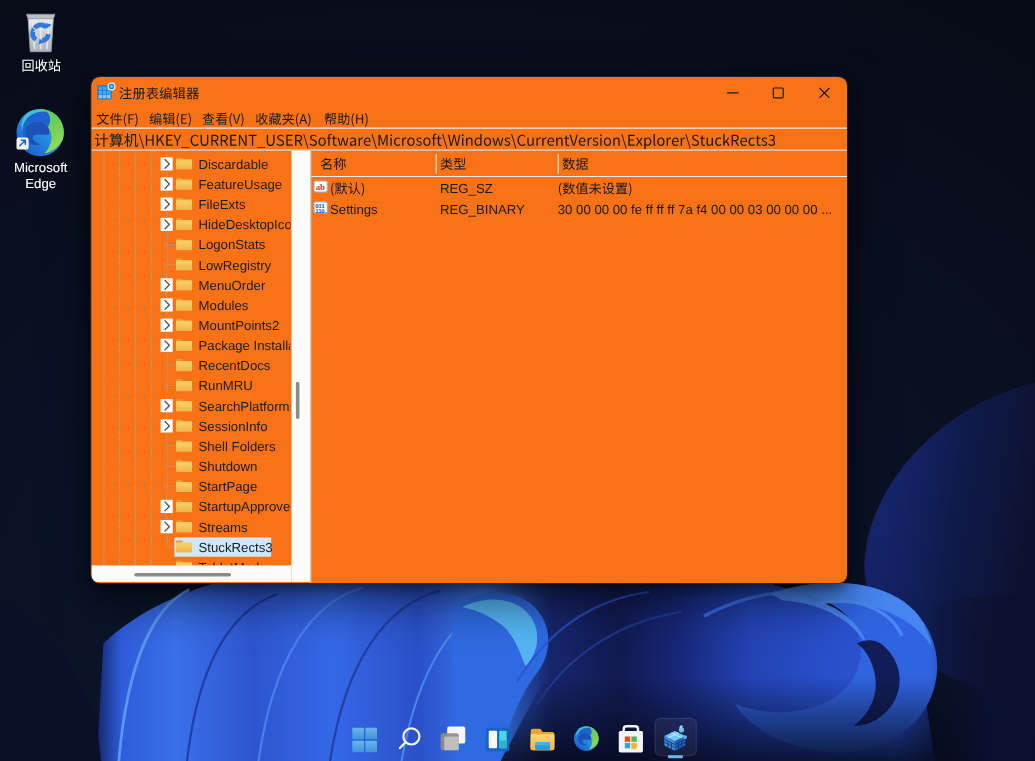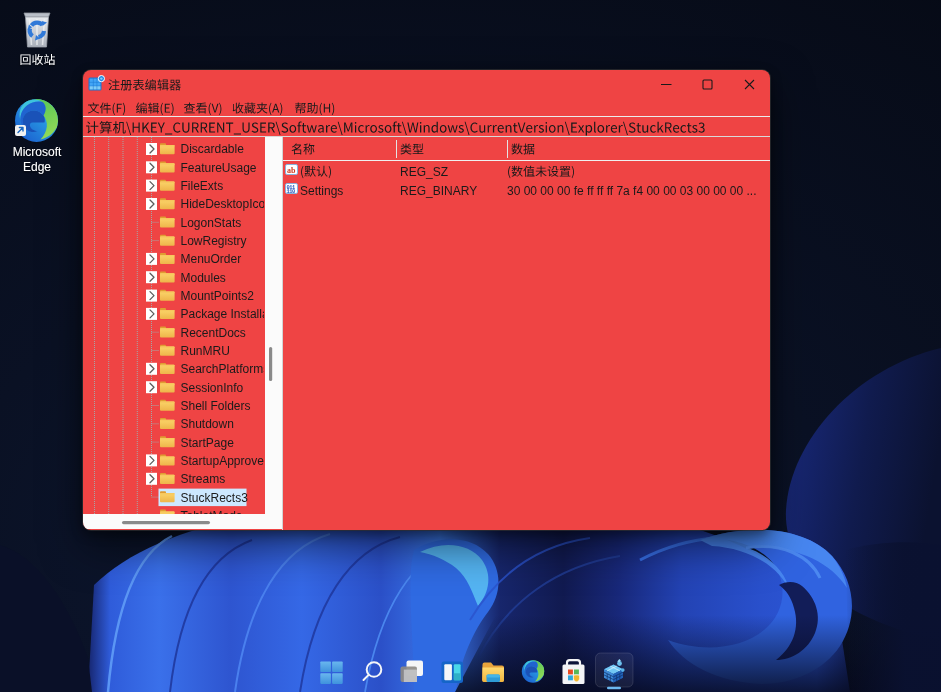--- a/index.html
+++ b/index.html
@@ -1,18 +1,18 @@
 <!DOCTYPE html>
 <html><head><meta charset="utf-8"><style>
 html,body{margin:0;padding:0;width:941px;height:692px;overflow:hidden;background:#0a101f;}
 *{box-sizing:border-box;}
 body{font-family:"Liberation Sans",sans-serif;position:relative;}
 #wall,#overlay{position:absolute;left:0;top:0;width:941px;height:692px;}
 #overlay{pointer-events:none;}
-#win{position:absolute;left:83px;top:70px;width:687px;height:460px;background:#ef4444;border-radius:8px;
+#win{position:absolute;left:83px;top:70px;width:687px;height:460px;background:#f97316;border-radius:8px;
 box-shadow:0 0 0 1px rgba(45,45,48,.75),0 16px 42px rgba(0,0,0,.55),0 4px 12px rgba(0,0,0,.4);overflow:hidden;text-align:right;}
 </style></head><body>
 <svg id="wall" width="941" height="692" viewBox="0 0 941 692">
 <defs>
 <radialGradient id="sky" cx="0.42" cy="0.80" r="1.05">
  <stop offset="0" stop-color="#0d1833"></stop>
         <stop offset="0.45" stop-color="#0a1124"></stop>
         <stop offset="1" stop-color="#060a15"></stop>
 </radialGradient>
 <linearGradient id="pR" x1="0" y1="0" x2="1" y2="0.3">

